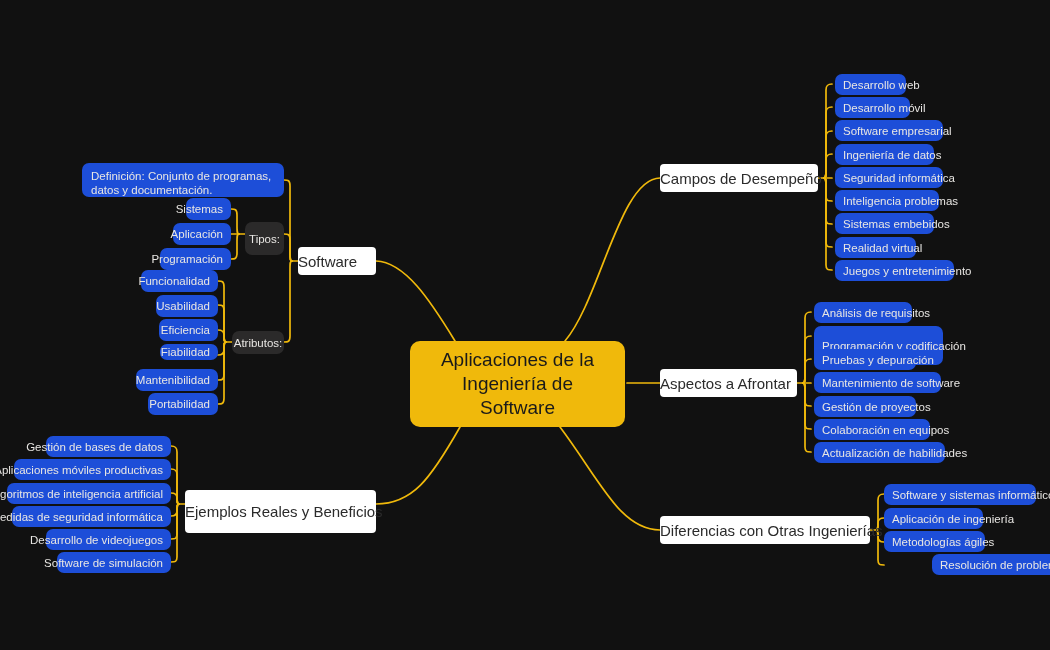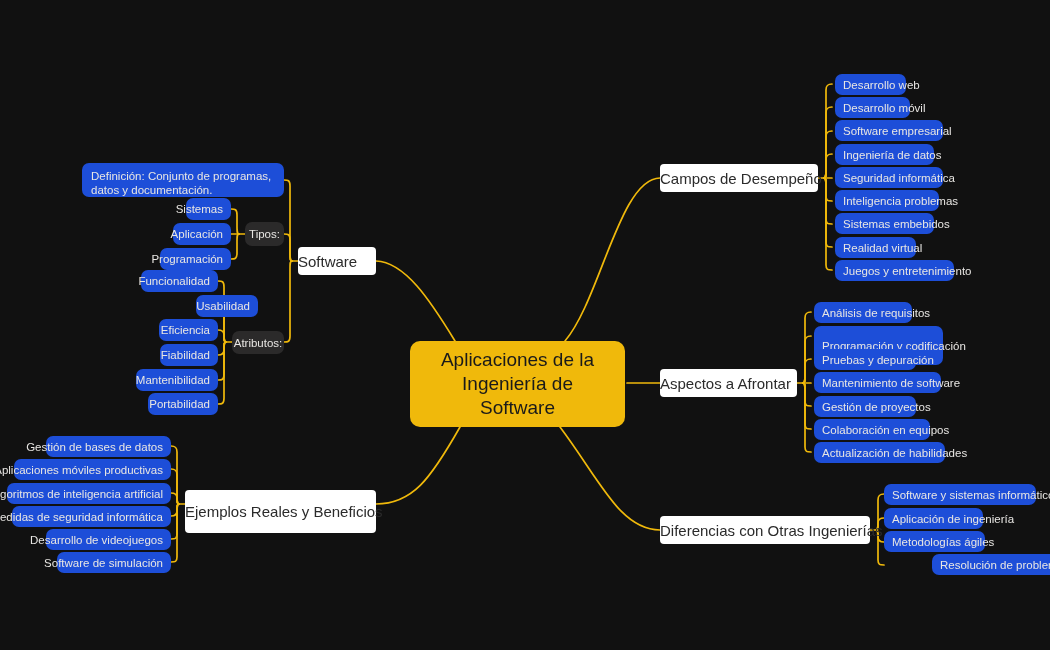--- a/index.html
+++ b/index.html
@@ -102,46 +102,46 @@
   </div>
 
   <div class="node branch" style="left:298px;top:247px;width:78px;height:28px;">
     <span>Software</span>
   </div>
 
   <div class="node leaf multiline" style="left:82px;top:163px;width:202px;height:34px;">
     <span>Definición: Conjunto de programas, datos y documentación.</span>
   </div>
 
-  <div class="node mid" style="left:245px;top:222px;width:39px;height:24px;">
+  <div class="node mid" style="left:245px;top:222px;width:39px;height:33px;">
     <span>Tipos:</span>
   </div>
   <div class="node leaf left" style="left:186px;top:198px;width:45px;height:22px;">
     <span>Sistemas</span>
   </div>
   <div class="node leaf left" style="left:173px;top:223px;width:58px;height:22px;">
     <span>Aplicación</span>
   </div>
   <div class="node leaf left" style="left:160px;top:248px;width:71px;height:22px;">
     <span>Programación</span>
   </div>
 
   <div class="node mid" style="left:232px;top:331px;width:52px;height:23px;">
     <span>Atributos:</span>
   </div>
   <div class="node leaf left" style="left:141px;top:270px;width:77px;height:22px;">
     <span>Funcionalidad</span>
   </div>
-  <div class="node leaf left" style="left:156px;top:295px;width:62px;height:22px;margin-left:40px;">
+  <div class="node leaf left" style="left:156px;top:295px;width:62px;height:22px;">
     <span>Usabilidad</span>
   </div>
   <div class="node leaf left" style="left:159px;top:319px;width:59px;height:22px;">
     <span>Eficiencia</span>
   </div>
-  <div class="node leaf left" style="left:160px;top:344px;width:58px;height:22px;">
+  <div class="node leaf left" style="left:160px;top:344px;width:58px;height:16px;">
     <span>Fiabilidad</span>
   </div>
   <div class="node leaf left" style="left:136px;top:369px;width:82px;height:22px;">
     <span>Mantenibilidad</span>
   </div>
   <div class="node leaf left" style="left:148px;top:393px;width:70px;height:22px;">
     <span>Portabilidad</span>
   </div>
 
   <div class="node branch" style="left:660px;top:164px;width:158px;height:28px;">

